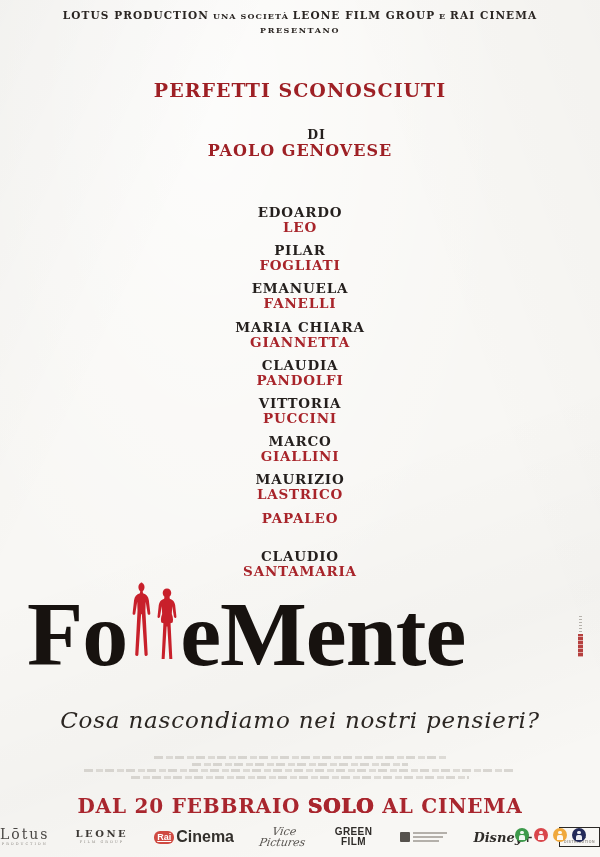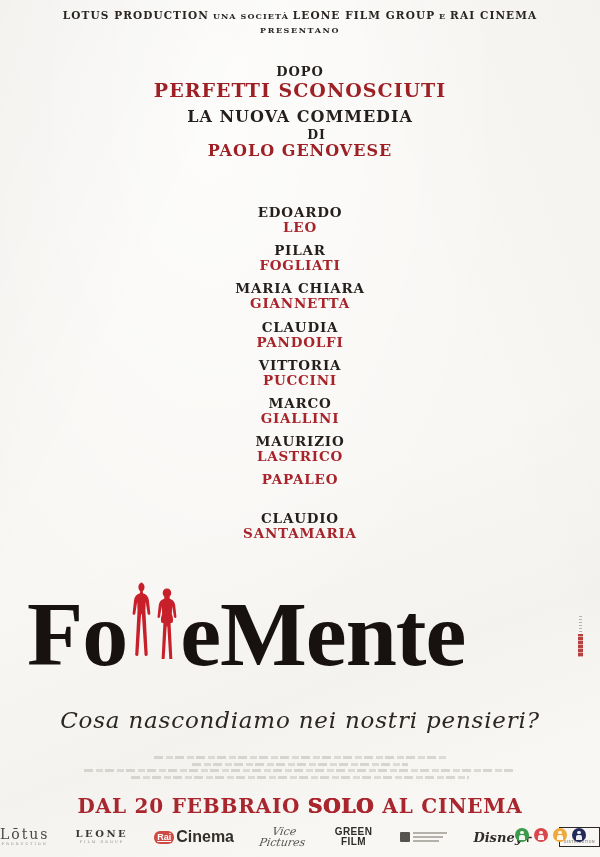--- a/index.html
+++ b/index.html
@@ -94,34 +94,36 @@
 </head>
 <body>
 
 <div class="poster">
 
   <div class="abs prod-line">
     <span>LOTUS PRODUCTION</span><span class="sm"> UNA SOCIETÀ </span><span>LEONE FILM GROUP</span><span class="sm"> E </span><span>RAI CINEMA</span>
   </div>
   <div class="abs presents">PRESENTANO</div>
 
-  <div class="abs dopo">DOPO</div>
   <div class="abs perfetti">PERFETTI SCONOSCIUTI</div>
-  <div class="abs nuova">LA NUOVA COMMEDIA</div>
   <div class="abs di">DI</div>
   <div class="abs genovese">PAOLO GENOVESE</div>
 
   <div class="abs cast">
     <div class="cast-item">
       <div class="first">EDOARDO</div>
       <div class="last">LEO</div>
     </div>
     <div class="cast-item">
       <div class="first">PILAR</div>
       <div class="last">FOGLIATI</div>
+    </div>
+    <div class="cast-item">
+      <div class="first">EMANUELA</div>
+      <div class="last">FANELLI</div>
     </div>
     <div class="cast-item">
       <div class="first">MARIA CHIARA</div>
       <div class="last">GIANNETTA</div>
     </div>
     <div class="cast-item">
       <div class="first">CLAUDIA</div>
       <div class="last">PANDOLFI</div>
     </div>
     <div class="cast-item">

